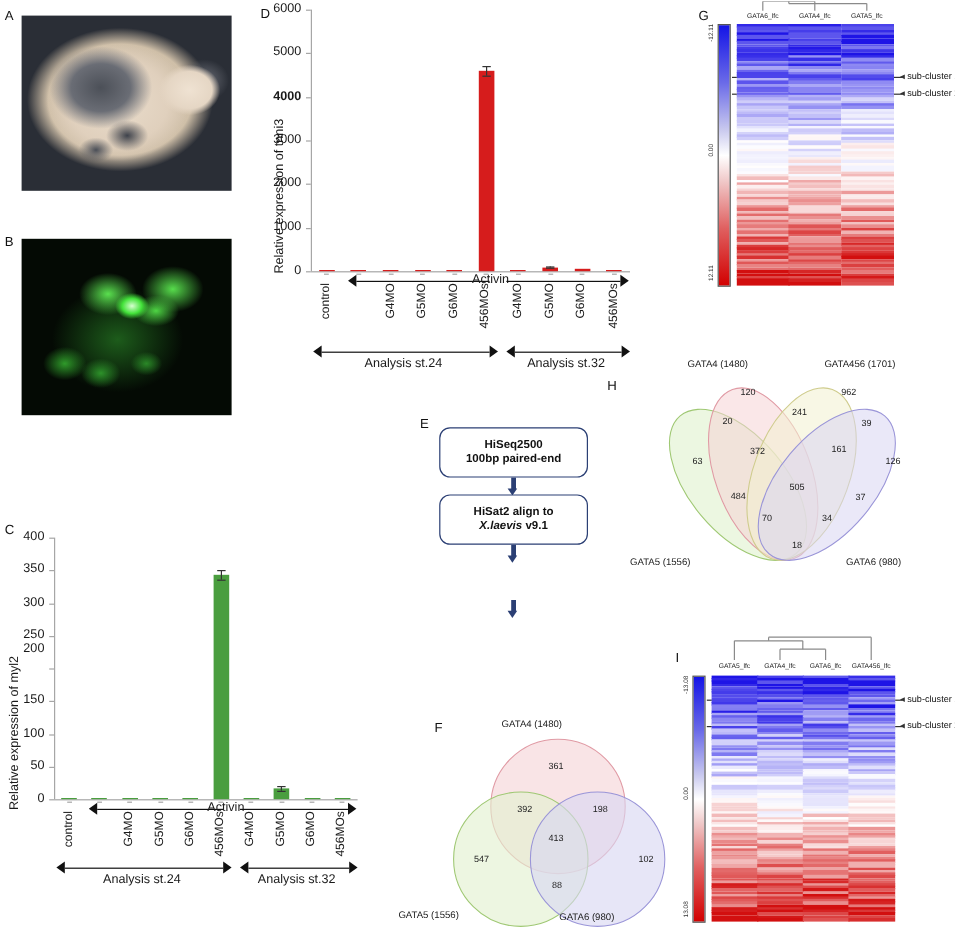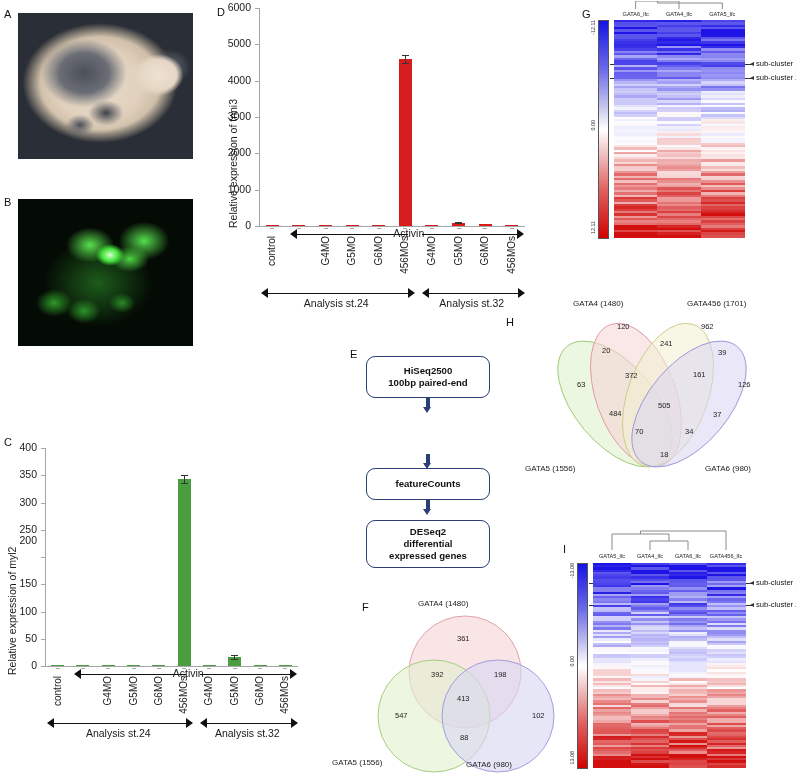--- a/index.html
+++ b/index.html
@@ -88,21 +88,21 @@
   <div class="ylab" id="D-ylab" style="left:12px;top:28px;height:200px;">Relative expression of tnni3</div>
 <div class="tickmark" style="left:40px;top:226px;"></div>
     <div class="ytick" style="left:2px;top:219px;">0</div>
     <div class="tickmark" style="left:40px;top:189.66666666666669px;"></div>
     <div class="ytick" style="left:2px;top:182.66666666666669px;">1000</div>
     <div class="tickmark" style="left:40px;top:153.33333333333334px;"></div>
     <div class="ytick" style="left:2px;top:146.33333333333334px;">2000</div>
     <div class="tickmark" style="left:40px;top:117px;"></div>
     <div class="ytick" style="left:2px;top:110px;">3000</div>
     <div class="tickmark" style="left:40px;top:80.66666666666669px;"></div>
-    <div class="ytick" style="left:2px;top:73.66666666666669px;">4000</div>
+    <div class="ytick" style="left:2px;top:73.66666666666669px;font-weight:bold;">4000</div>
     <div class="tickmark" style="left:40px;top:44.333333333333314px;"></div>
     <div class="ytick" style="left:2px;top:37.333333333333314px;">5000</div>
     <div class="tickmark" style="left:40px;top:8px;"></div>
     <div class="ytick" style="left:2px;top:1px;">6000</div>
     <div class="axisline" style="left:44px;top:8px;width:1px;height:218px;"></div>
     <div class="axisline" style="left:44px;top:226px;width:266px;height:1px;"></div>
     <div class="bar" style="left:50.8px;top:224.8px;width:13px;height:1.2px;background:#d61c1c;"></div>
     <div class="xcat" style="left:51.3px;top:236px;">control</div>
     <div class="tickmark" style="left:55.3px;top:228px;"></div>
     <div class="bar" style="left:77.39999999999999px;top:224.8px;width:13px;height:1.2px;background:#d61c1c;"></div>
@@ -230,39 +230,33 @@
 <div class="flowbox" style="left:26px;top:16px;width:122px;height:40px;">
       <div>
         <div>HiSeq2500</div>
         <div>100bp paired-end</div>
       </div>
     </div>
     <div class="flowarrow" style="left:83px;top:58px;height:16px;">
       <div class="shaft"></div>
       <div class="head"></div>
     </div>
+    <div class="flowbox" style="left:26px;top:72px;width:122px;height:40px;">
+      <div>
+        <div>HiSat2 align to</div>
+        <div><i>X.laevis</i> v9.1</div>
+      </div>
+    </div>
     <div class="flowarrow" style="left:83px;top:114px;height:16px;">
       <div class="shaft"></div>
       <div class="head"></div>
     </div>
-    <div class="flowbox" style="left:26px;top:128px;width:122px;height:30px;">
-      <div>
-        <div>featureCounts</div>
-      </div>
-    </div>
     <div class="flowarrow" style="left:83px;top:160px;height:16px;">
       <div class="shaft"></div>
       <div class="head"></div>
-    </div>
-    <div class="flowbox" style="left:26px;top:180px;width:122px;height:46px;">
-      <div>
-        <div>DESeq2</div>
-        <div>differential</div>
-        <div>expressed genes</div>
-      </div>
     </div>
   </div>
 
 <div class="abs" id="panelF" style="left:330px;top:590px;width:270px;height:193px;">
   <div class="abs panel-letter" style="left:32px;top:11px;">F</div>
 <svg width="270" height="193" style="position:absolute;left:0;top:0;">
       <circle cx="135" cy="82" r="56" fill="#f6d3d6" fill-opacity="0.62" stroke="#e09aa4" stroke-width="0.9"></circle>
       <circle cx="104" cy="126" r="56" fill="#e2f0cf" fill-opacity="0.62" stroke="#9fc873" stroke-width="0.9"></circle>
       <circle cx="168" cy="126" r="56" fill="#d9d6f2" fill-opacity="0.62" stroke="#9a95d8" stroke-width="0.9"></circle>
     </svg>

